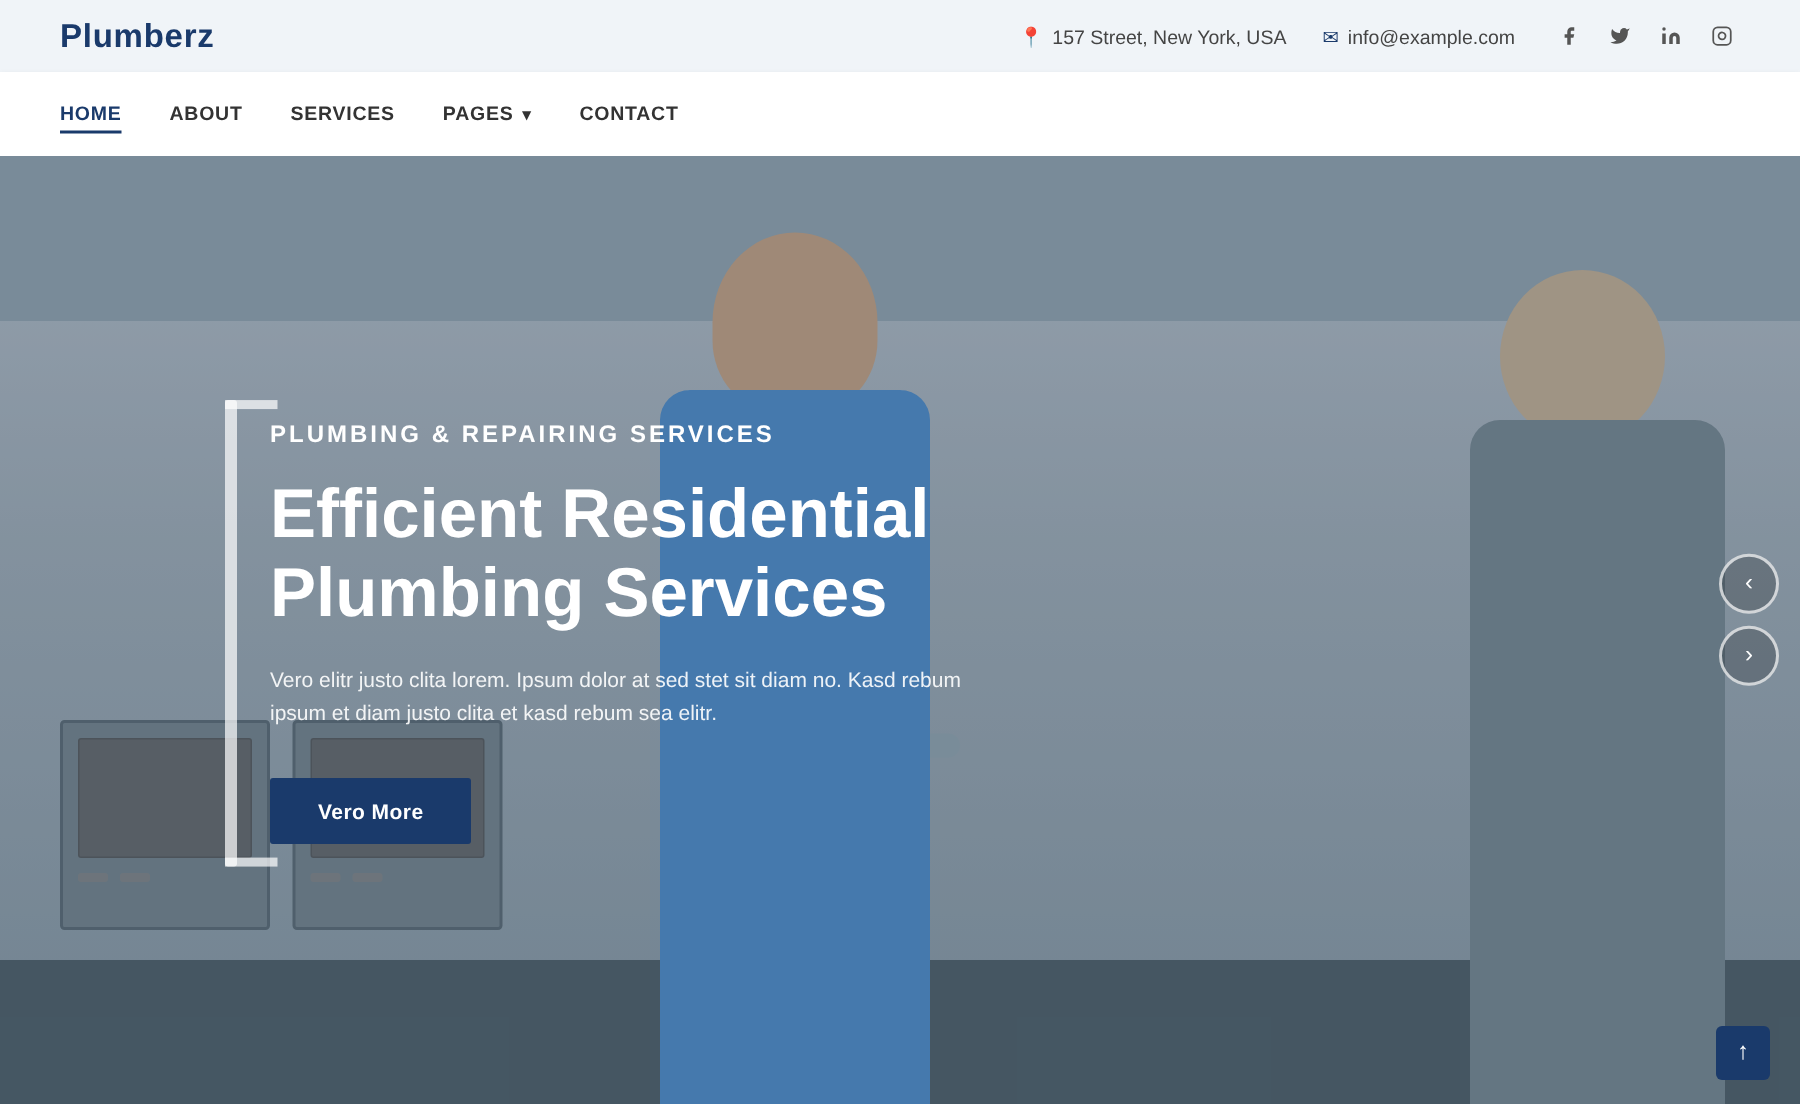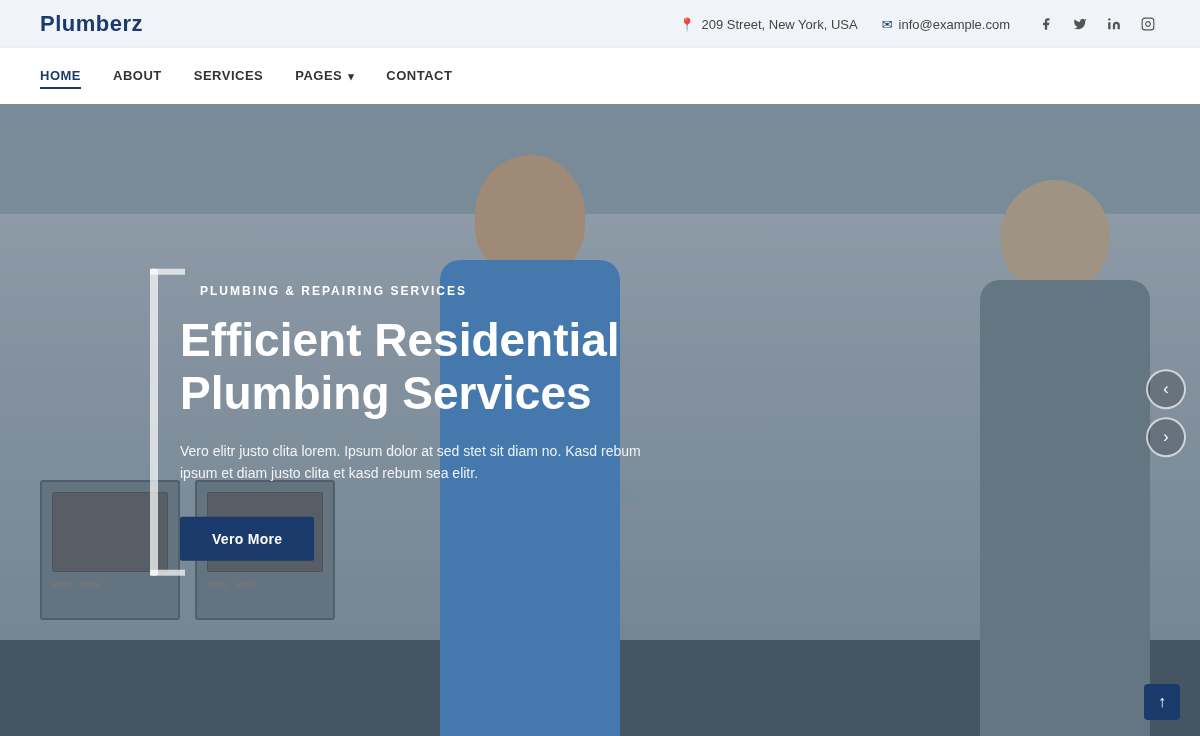--- a/index.html
+++ b/index.html
@@ -269,27 +269,26 @@
     
     .hero-content {
       position: absolute;
       top: 50%;
       left: 180px;
       transform: translateY(-50%);
       max-width: 560px;
       z-index: 10;
     }
     .hero-subtitle {
-      font-size: 12px;
+      font-size: 16px;
       font-weight: 700;
       color: #fff;
       text-transform: uppercase;
       letter-spacing: 2px;
       margin-bottom: 16px;
-      margin-left: 20px;
     }
     .hero-title {
       font-size: 46px;
       font-weight: 800;
       color: #fff;
       line-height: 1.15;
       margin-bottom: 20px;
     }
     .hero-description {
       font-size: 14px;
@@ -368,21 +367,21 @@
     }
   </style>
 </head>
 <body>
 
 <div class="top-bar">
   <div class="top-bar-brand">Plumberz</div>
   <div class="top-bar-right">
     <div class="top-bar-info">
       <span class="icon">📍</span>
-      <span>209 Street, New York, USA</span>
+      <span>157 Street, New York, USA</span>
     </div>
     <div class="top-bar-info">
       <span class="icon">✉</span>
       <span>info@example.com</span>
     </div>
     <div class="social-icons">
       <div class="social-icon">
         <svg width="14" height="14" viewBox="0 0 24 24" fill="currentColor">
             <path d="M18 2h-3a5 5 0 00-5 5v3H7v4h3v8h4v-8h3l1-4h-4V7a1 1 0 011-1h3z"></path>
           </svg>

